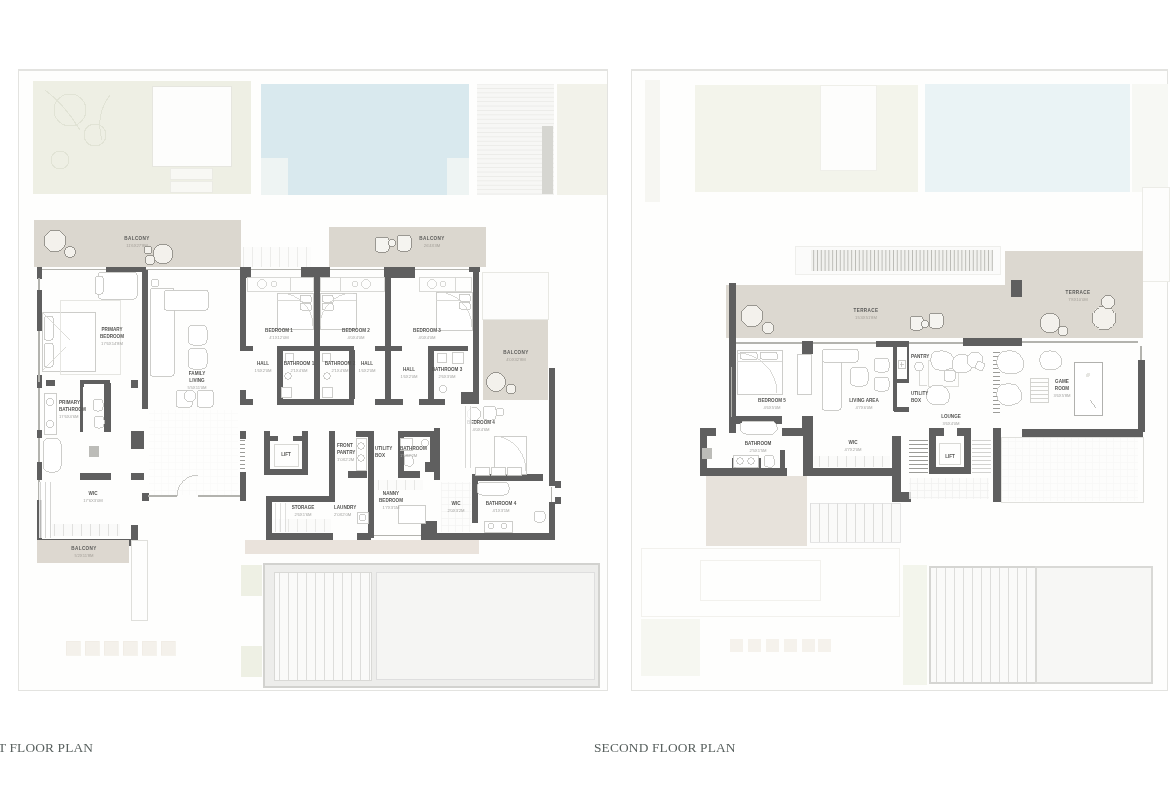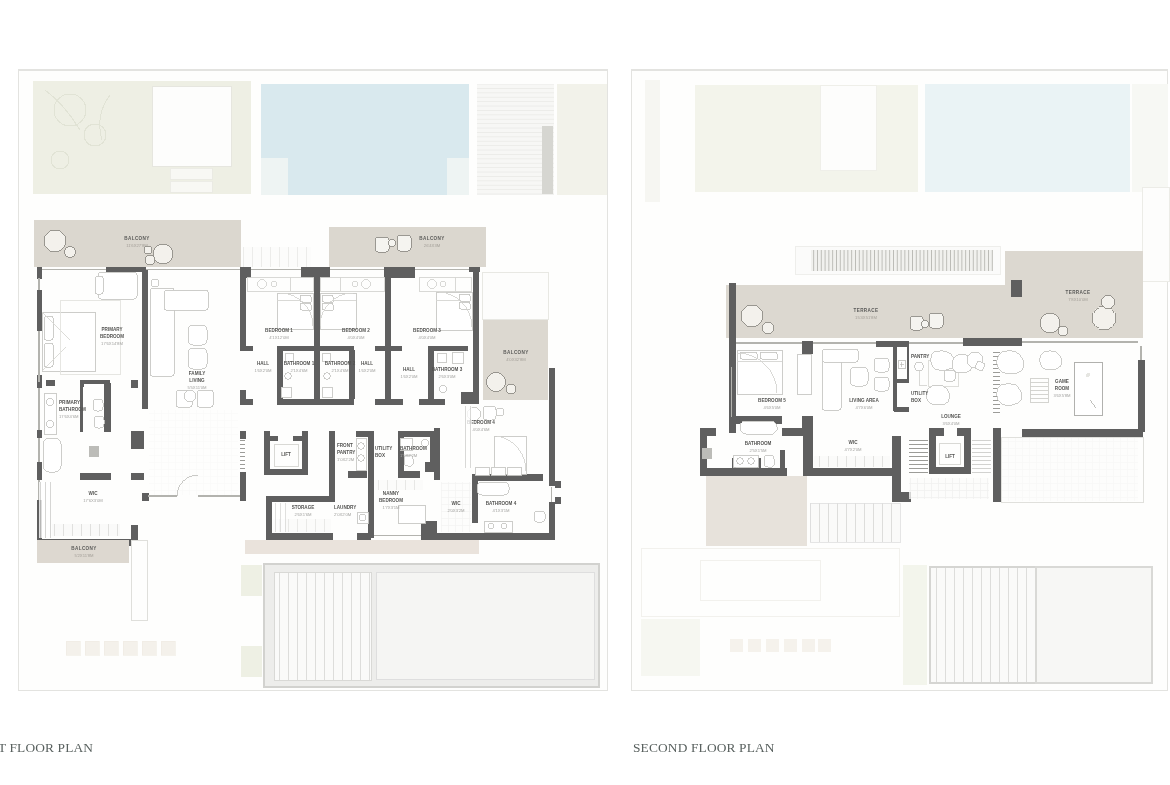--- a/index.html
+++ b/index.html
@@ -751,14 +751,14 @@
         <rect x="802" y="639" width="13" height="13"></rect>
         <rect x="818" y="639" width="13" height="13"></rect>
       </g>
 
 <rect x="641" y="619" width="59" height="57" fill="#f4f5ee" opacity="0.8"></rect>
 
 </svg>
 
 <div class="title" style="left:-31px;top:740px;">FIRST FLOOR PLAN</div>
 
-<div class="title" style="left:633px;top:740px;">SECOND FLOOR PLAN</div>
+<div class="title" style="left:594px;top:740px;">SECOND FLOOR PLAN</div>
 </div>
 
 </body></html>

